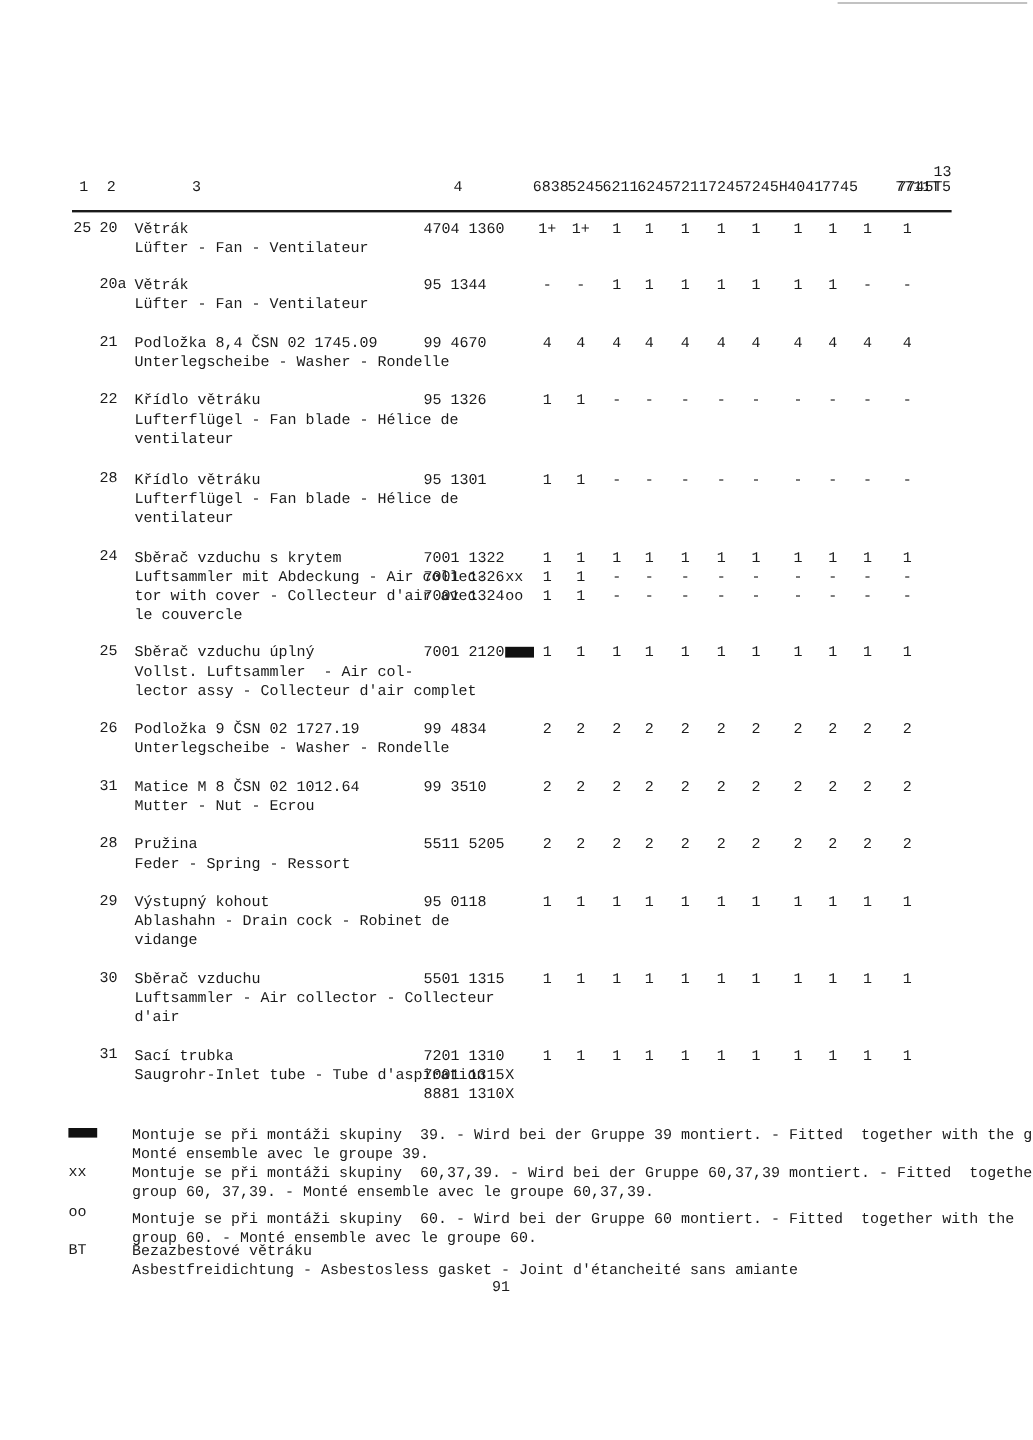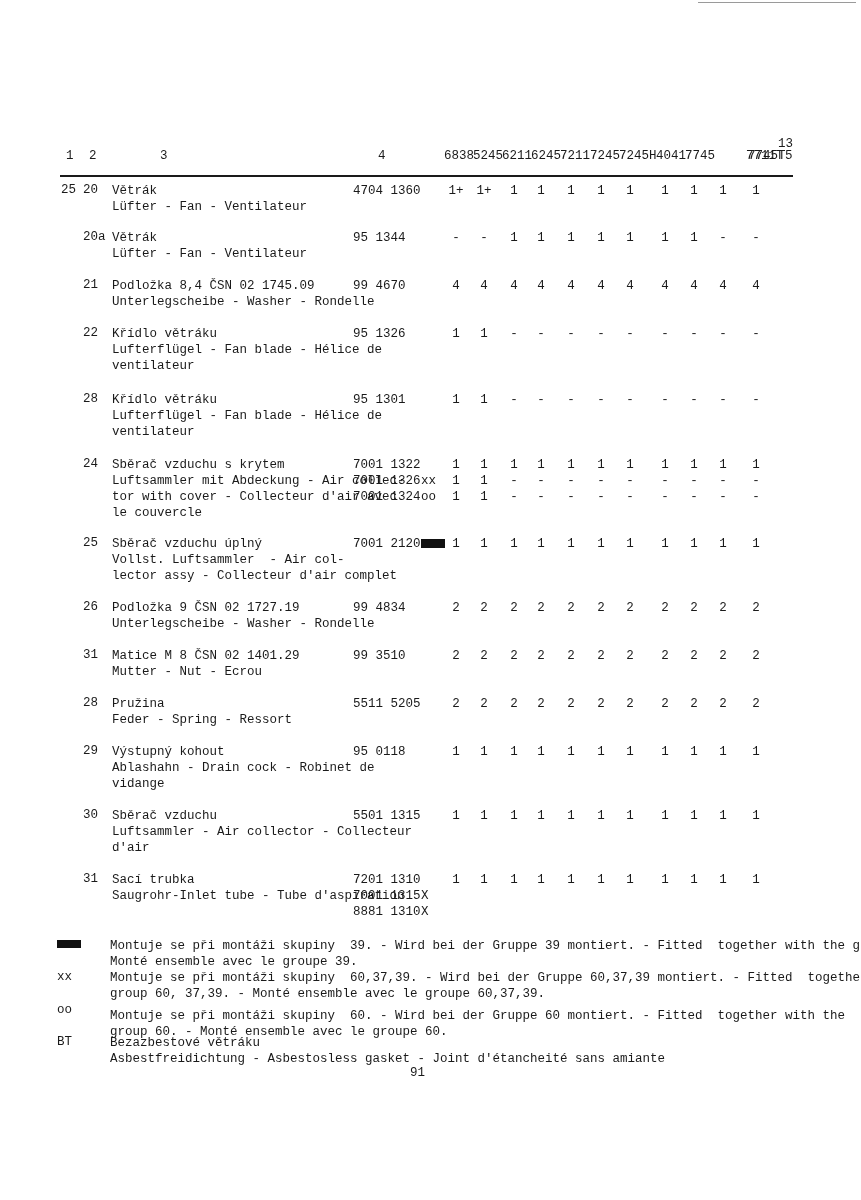--- a/index.html
+++ b/index.html
@@ -251,21 +251,21 @@
           <span class="q" style="left: 620px;">2</span>
           <span class="q" style="left: 655px;">2</span>
           <span class="q" style="left: 684px;">2</span>
           <span class="q" style="left: 713px;">2</span>
           <span class="q" style="left: 746px;">2</span>
         </div>
       </div>
       <div class="row" style="top: 648px;">
         <span class="c1"></span>
         <span class="c2">31</span>
-        <span class="c3">Matice M 8 ČSN 02 1401.29
+        <span class="c3">Matice M 8 ČSN 02 1012.64
 Mutter - Nut - Ecrou</span>
         <span class="c4">99 3510</span>
         <span class="c5"></span>
         <div class="qty-line" style="top: 0px;">
           <span class="q" style="left: 446px;">2</span>
           <span class="q" style="left: 474px;">2</span>
           <span class="q" style="left: 504px;">2</span>
           <span class="q" style="left: 531px;">2</span>
           <span class="q" style="left: 561px;">2</span>
           <span class="q" style="left: 591px;">2</span>

